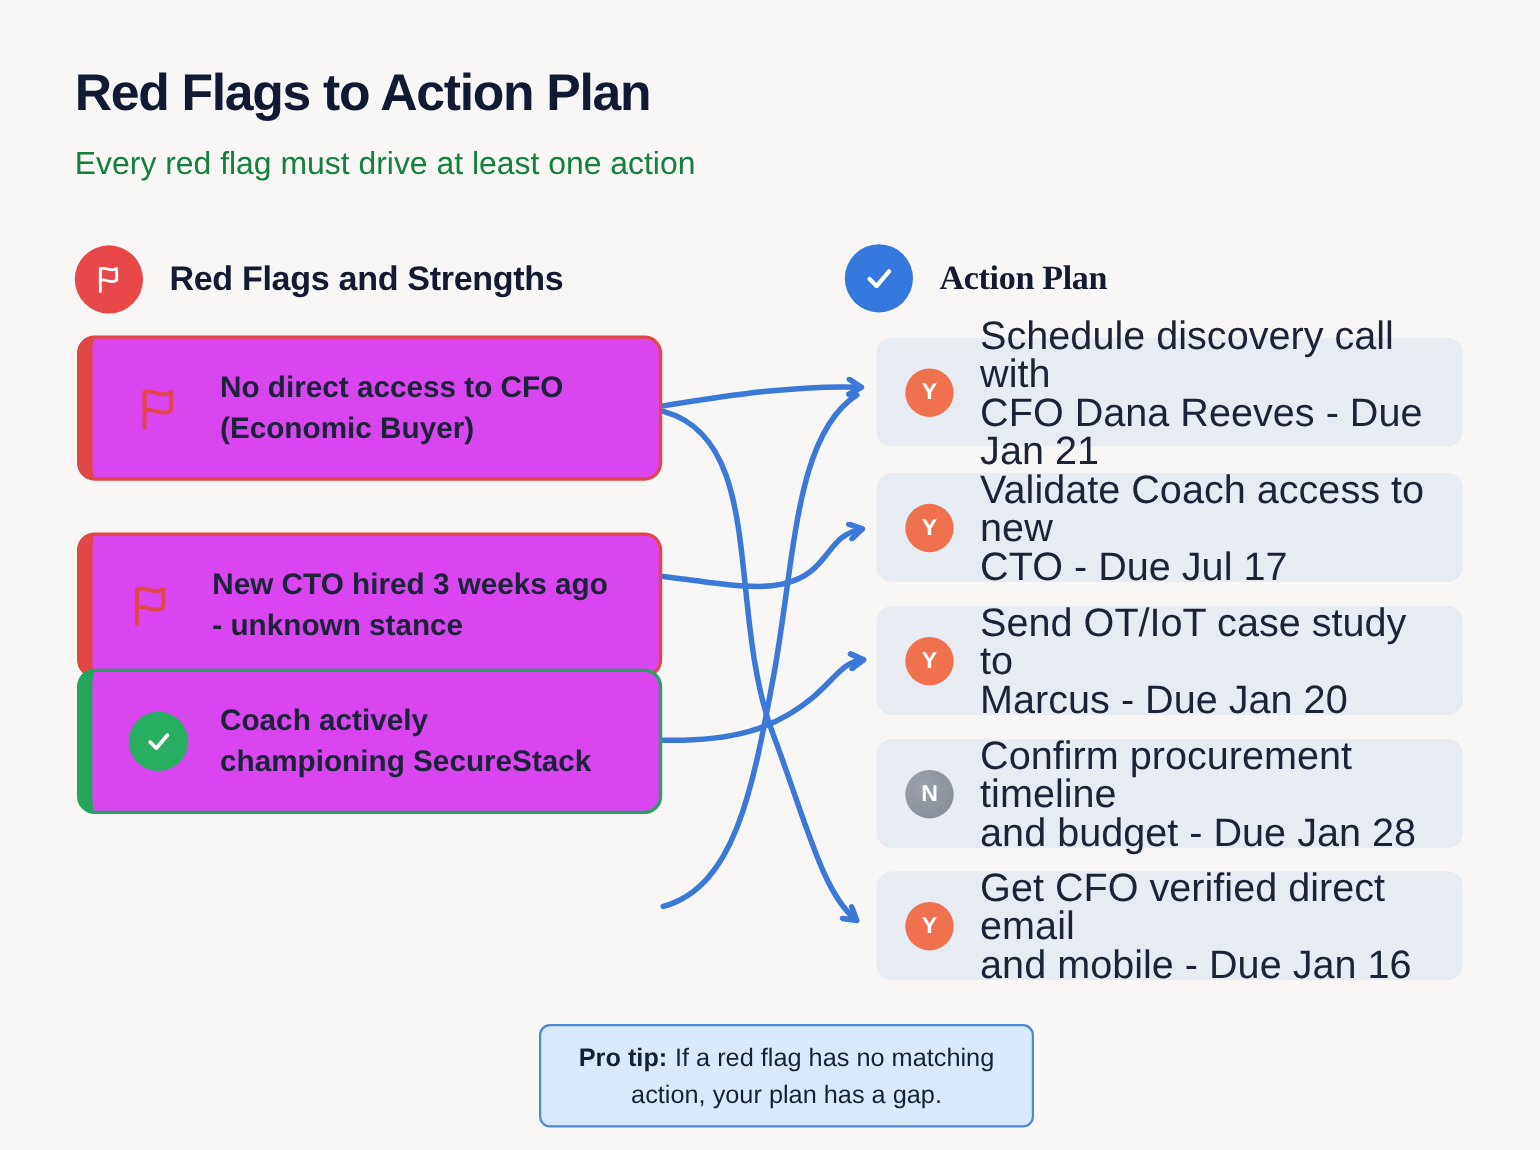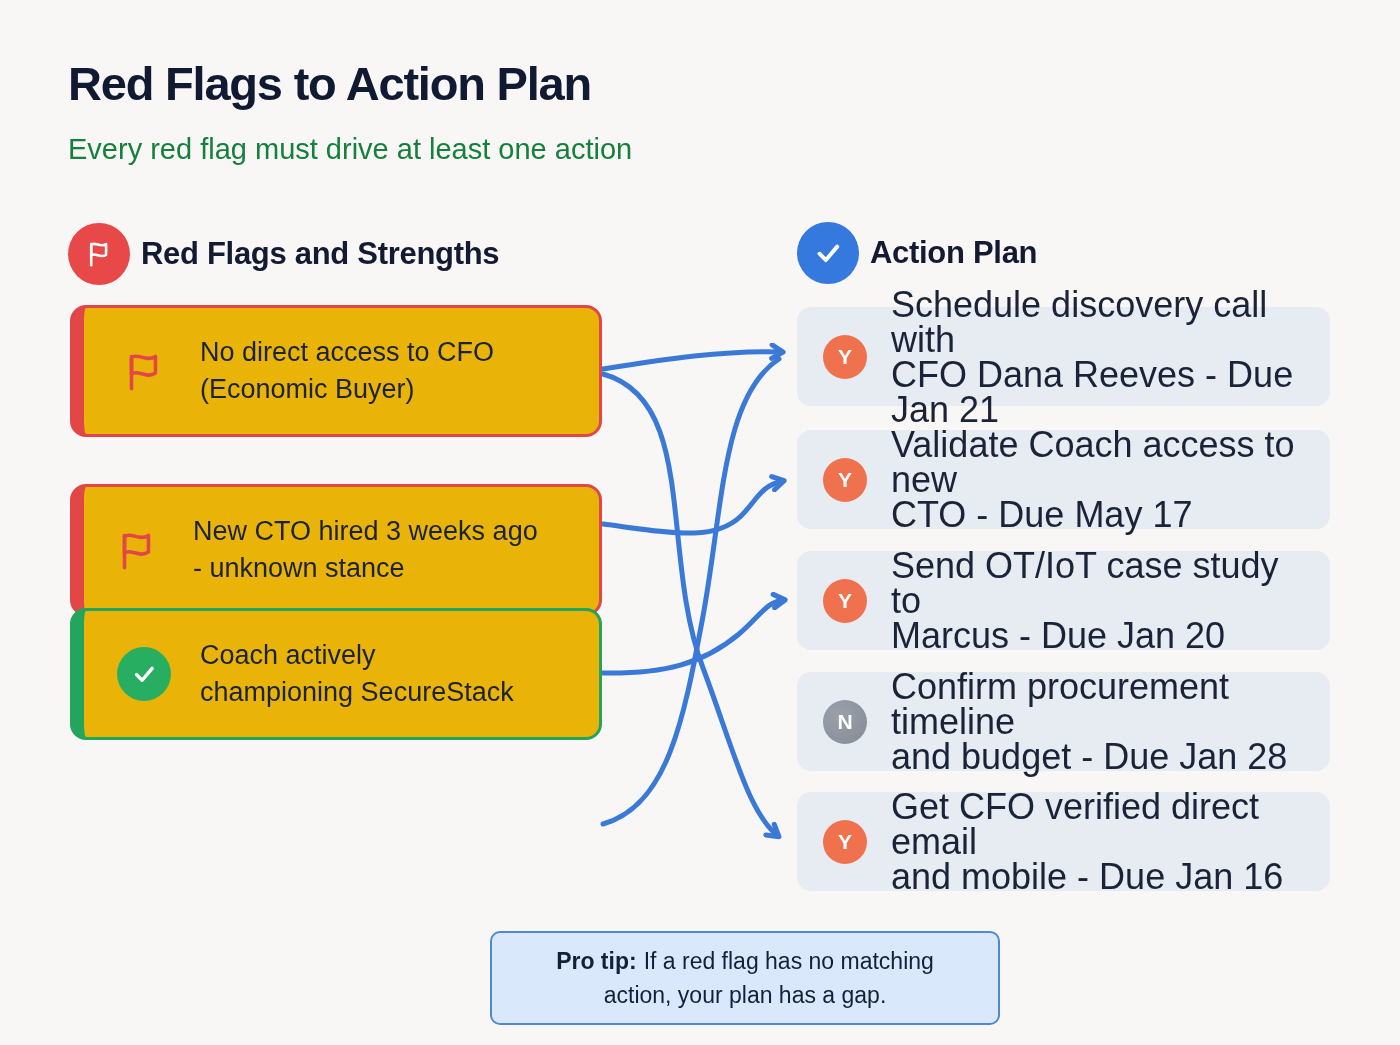--- a/index.html
+++ b/index.html
@@ -3,49 +3,49 @@
 <meta charset="utf-8">
 <style>
   html,body{margin:0;padding:0;background:#f8f7f5;}
   body{font-family:"Liberation Sans","DejaVu Sans",sans-serif;color:#1a2337;}
   .canvas{position:relative;width:1400px;height:1045px;background:#f8f7f5;overflow:hidden;}
 
   .title{position:absolute;left:68px;top:56px;font-size:47px;font-weight:800;
          letter-spacing:-1.2px;color:#111a33;}
   .subtitle{position:absolute;left:68px;top:133px;font-size:29px;color:#15803d;}
 
-  .col-header{position:absolute;display:flex;align-items:center;gap:11px;}
+  .col-header{position:absolute;display:flex;align-items:center;gap:24px;}
   .col-header .hcircle{width:62px;height:62px;border-radius:50%;display:flex;
          align-items:center;justify-content:center;flex:0 0 auto;}
   .hcircle.red{background:#e84848;}
   .hcircle.blue{background:#3579de;}
   .col-header .hlabel{font-size:31px;font-weight:700;color:#131b33;letter-spacing:-0.3px;}
 
-  .flag-card{position:absolute;left:70px;width:532px;height:132px;background:#eab308;
+  .flag-card{position:absolute;left:70px;width:532px;height:132px;background:#d946ef;
          border:3px solid;border-left-width:14px;border-radius:16px;box-sizing:border-box;
-         display:flex;align-items:center;padding:0 26px 0 32px;gap:28px;}
+         display:flex;align-items:center;padding:0 26px 0 32px;gap:28px;font-weight:bold;}
   .flag-card.red{border-color:#e14747;}
   .flag-card.green{border-color:#23a55d;}
   .flag-card .ficon{flex:0 0 auto;display:flex;align-items:center;justify-content:center;width:56px;}
   .gcircle{width:54px;height:54px;border-radius:50%;background:#27ae60;display:flex;
          align-items:center;justify-content:center;}
   .flag-card .ftext{font-size:27px;line-height:37px;white-space:pre-line;color:#1a2337;}
 
   .action-card{position:absolute;left:797px;width:533px;height:99px;background:#e7ebf2;
          border-radius:14px;box-sizing:border-box;display:flex;align-items:center;
          padding:0 20px 0 26px;gap:24px;}
   .badge{width:44px;height:44px;border-radius:50%;flex:0 0 auto;display:flex;align-items:center;
          justify-content:center;color:#fff;font-size:21px;font-weight:700;}
   .badge.yes{background:#f0714e;}
   .badge.no{background:radial-gradient(circle at 35% 32%,#9ba1aa,#858b95);}
   .action-card .atext{font-size:36px;line-height:35px;white-space:pre-line;color:#1a2337;}
 
   .connector-layer{position:absolute;left:0;top:0;width:1400px;height:1045px;pointer-events:none;}
 
-  .protip{position:absolute;left:490px;top:931px;width:510px;box-sizing:border-box;
+  .protip{position:absolute;left:490px;top:931px;width:450px;box-sizing:border-box;
          background:#d9e9fb;border:2px solid #4f89d6;border-radius:10px;
          padding:11px 18px;text-align:center;font-size:23px;line-height:34px;color:#13203a;}
   .protip .ptlabel{font-weight:700;margin-right:7px;}
   .protip .pttext{white-space:pre-line;}
 </style>
 </head>
 <body>
 
 <div class="canvas">
 
@@ -70,21 +70,21 @@
   <div class="col-header" style="left:68px;top:223px;">
     <div class="hcircle red">
       <svg width="34" height="34" viewBox="0 0 48 48" fill="none" stroke="#ffffff" stroke-width="3.6" stroke-linecap="round" stroke-linejoin="round">
         <line x1="13" y1="10" x2="13" y2="40"></line>
         <path d="M13 11 C 19 6, 26 16, 34 10 L34 25 C 26 31, 19 21, 13 26 Z"></path>
       </svg>
     </div>
     <div class="hlabel">Red Flags and Strengths</div>
   </div>
 
-  <div class="col-header" style="left:797px;top:222px;">
+  <div class="col-header" style="left:768px;top:222px;font-family:Liberation Serif, serif;">
     <div class="hcircle blue">
       <svg width="34" height="34" viewBox="0 0 48 48" fill="none" stroke="#ffffff" stroke-width="5.5" stroke-linecap="round" stroke-linejoin="round">
         <polyline points="12,25 21,34 37,15"></polyline>
       </svg>
     </div>
     <div class="hlabel">Action Plan</div>
   </div>
 
   <div class="flag-card red" style="top:305px;">
     <div class="ficon">
@@ -123,21 +123,21 @@
 
   <div class="action-card" style="top:307px;">
     <div class="badge yes">Y</div>
     <div class="atext">Schedule discovery call with
 CFO Dana Reeves - Due Jan 21</div>
   </div>
 
   <div class="action-card" style="top:430px;">
     <div class="badge yes">Y</div>
     <div class="atext">Validate Coach access to new
-CTO - Due May 17</div>
+CTO - Due Jul 17</div>
   </div>
 
   <div class="action-card" style="top:551px;">
     <div class="badge yes">Y</div>
     <div class="atext">Send OT/IoT case study to
 Marcus - Due Jan 20</div>
   </div>
 
   <div class="action-card" style="top:672px;">
     <div class="badge no">N</div>

